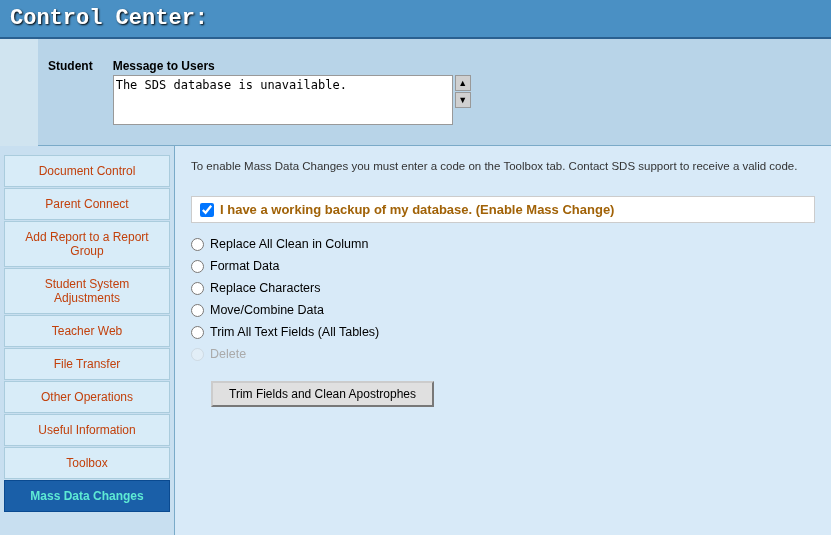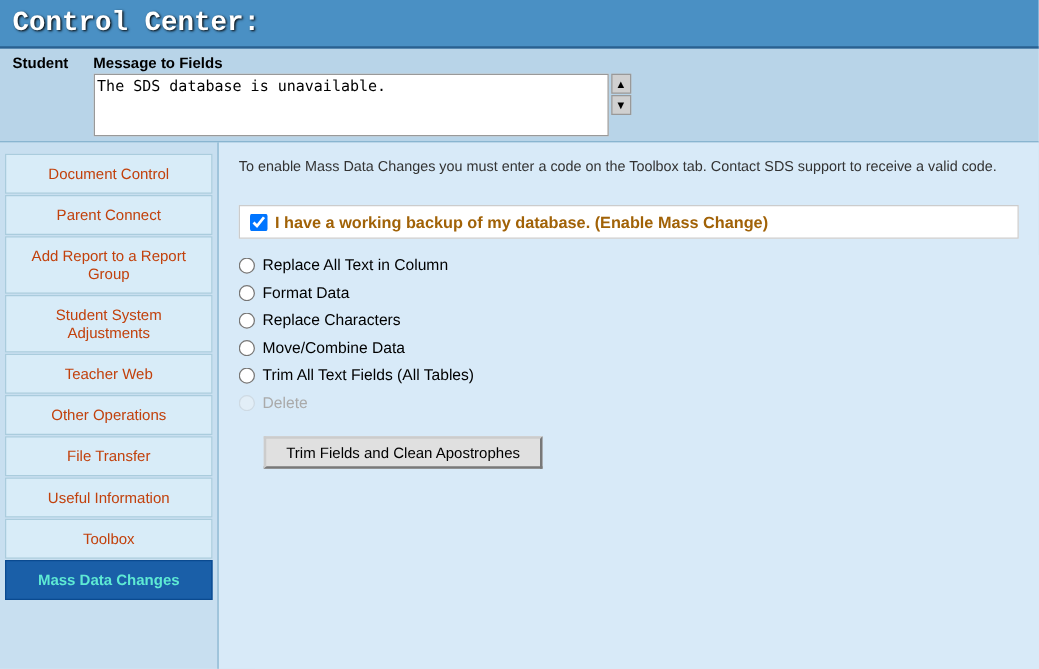--- a/index.html
+++ b/index.html
@@ -24,23 +24,24 @@
       font-weight: bold;
       color: white;
       text-shadow: 1px 1px 2px #000;
     }
 
     
     .top-bar {
       background: #b8d4e8;
       display: flex;
       align-items: flex-start;
-      padding: 4px 10px;
+      padding: 20px 10px;
       gap: 20px;
       border-bottom: 1px solid #7aaac8;
+      margin-left: 38px;
     }
     .top-bar-section {
       display: flex;
       flex-direction: column;
     }
     .top-bar-label {
       font-weight: bold;
       font-size: 12px;
       color: #000;
       margin-bottom: 2px;
@@ -48,21 +49,21 @@
     .lock-btn {
       background: #e8e8e8;
       border: 1px solid #999;
       padding: 2px 10px;
       font-size: 12px;
       cursor: pointer;
       min-width: 180px;
       text-align: center;
     }
     .message-textarea {
-      width: 412px;
+      width: 340px;
       height: 50px;
       border: 1px solid #999;
       background: white;
       font-size: 12px;
       padding: 2px;
       resize: none;
     }
     .scrollbar-area {
       display: flex;
       flex-direction: column;
@@ -180,21 +181,21 @@
 
 <div class="header">
   <h1>Control Center:</h1>
 </div>
 
 <div class="top-bar">
   <div class="top-bar-section">
     <span class="top-bar-label">Student</span>
   </div>
   <div class="top-bar-section">
-    <span class="top-bar-label">Message to Fields</span>
+    <span class="top-bar-label">Message to Users</span>
     <div style="display:flex; align-items:flex-start;">
       <textarea class="message-textarea" style="">The SDS database is unavailable.</textarea>
       <div class="scrollbar-area">
         <div class="scrollbar-btn">▲</div>
         <div class="scrollbar-btn">▼</div>
       </div>
     </div>
   </div>
 </div>
 
@@ -210,24 +211,24 @@
     <div class="sidebar-item">
       <span>Add Report to a Report Group</span>
     </div>
     <div class="sidebar-item">
       <span>Student System Adjustments</span>
     </div>
     <div class="sidebar-item">
       <span>Teacher Web</span>
     </div>
     <div class="sidebar-item">
+      <span>File Transfer</span>
+    </div>
+    <div class="sidebar-item">
       <span>Other Operations</span>
-    </div>
-    <div class="sidebar-item">
-      <span>File Transfer</span>
     </div>
     <div class="sidebar-item">
       <span>Useful Information</span>
     </div>
     <div class="sidebar-item">
       <span>Toolbox</span>
     </div>
     <div class="sidebar-item active">
       <span>Mass Data Changes</span>
     </div>
@@ -237,21 +238,21 @@
     <p class="info-text">To enable Mass Data Changes you must enter a code on the Toolbox tab. Contact SDS support to receive a valid code.</p>
 
     <div class="checkbox-row">
       <input type="checkbox" checked="" style="">
       <span class="checkbox-label">I have a working backup of my database. (Enable Mass Change)</span>
     </div>
 
     <div class="radio-group">
       <div class="radio-row">
         <input type="radio" name="operation" style="">
-        <span>Replace All Text in Column</span>
+        <span>Replace All Clean in Column</span>
       </div>
       <div class="radio-row">
         <input type="radio" name="operation" style="">
         <span>Format Data</span>
       </div>
       <div class="radio-row">
         <input type="radio" name="operation" style="">
         <span>Replace Characters</span>
       </div>
       <div class="radio-row">

